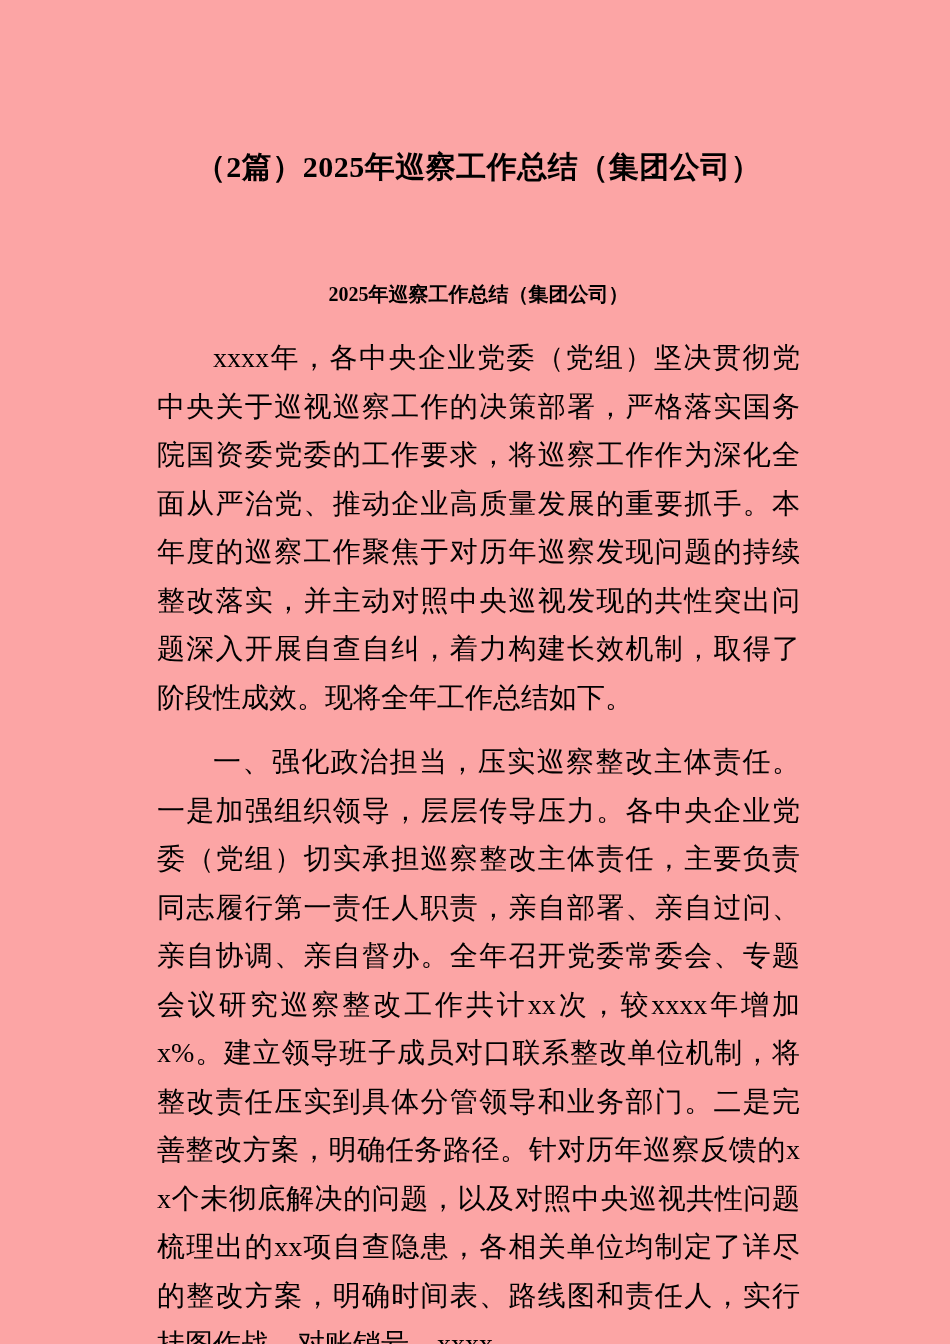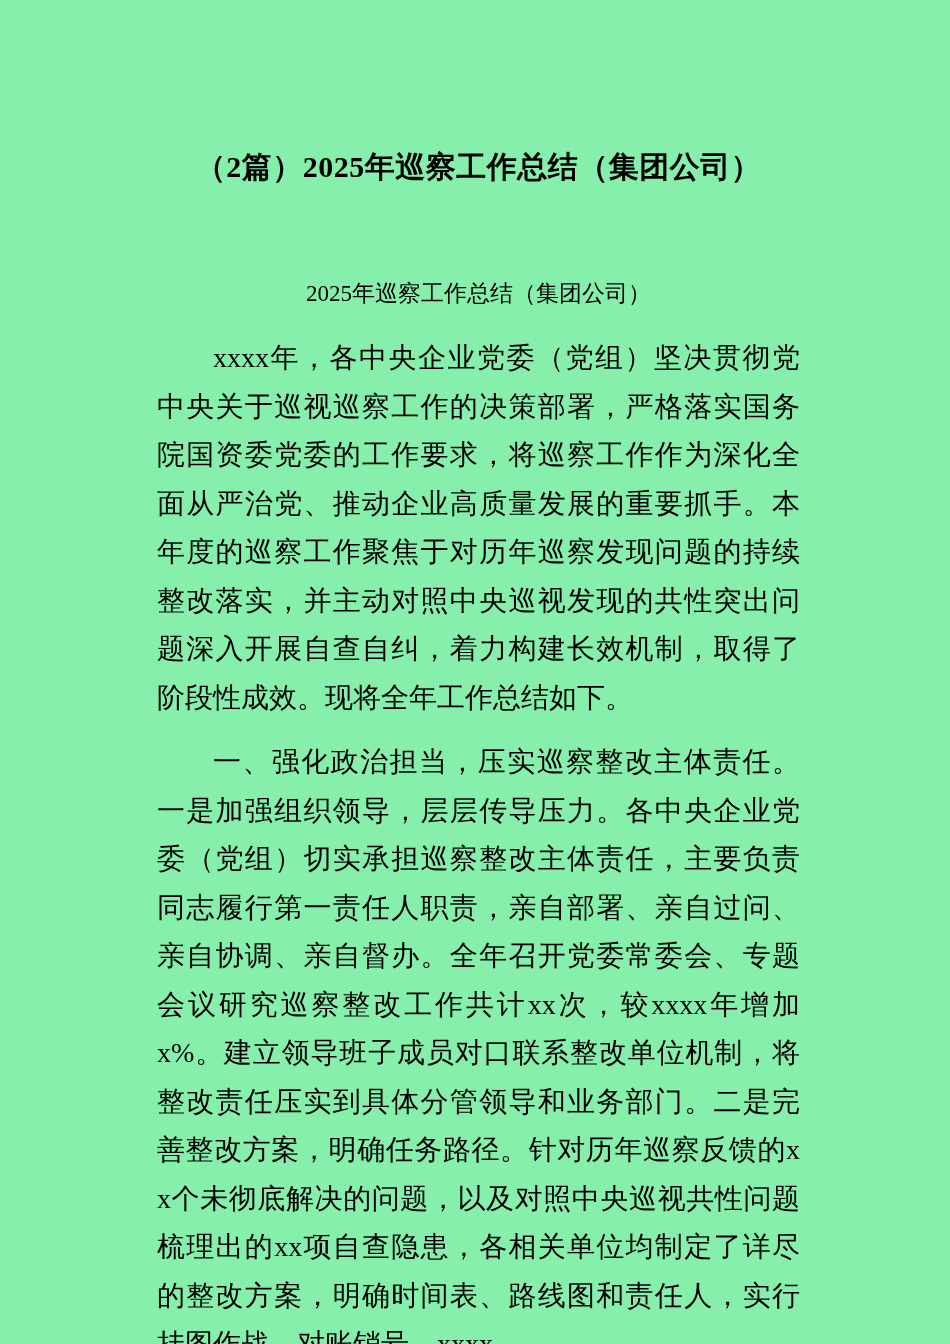--- a/index.html
+++ b/index.html
@@ -4,40 +4,40 @@
 <style>
   html, body {
     margin: 0;
     padding: 0;
     background: #ffffff;
   }
   .page {
     position: relative;
     width: 950px;
     height: 1344px;
-    background: #86efac;
+    background: #fca5a5;
     overflow: hidden;
     box-sizing: border-box;
     padding: 148px 134px 0 141px;
     font-family: "Liberation Serif", "DejaVu Serif", serif;
     color: #000000;
   }
   .doc-title {
     margin: 0;
     font-size: 30px;
     font-weight: bold;
     line-height: 38px;
     text-align: center;
     letter-spacing: 0.5px;
     white-space: nowrap;
   }
   .doc-subtitle {
     margin: 84px 0 10px 0;
-    font-size: 23px;
-    font-weight: normal;
+    font-size: 20px;
+    font-weight: bold;
     line-height: 48px;
     text-align: center;
     white-space: nowrap;
   }
   .doc-body {
     font-size: 28px;
   }
   .doc-paragraph {
     margin: 16px;
     font-size: 28px;

